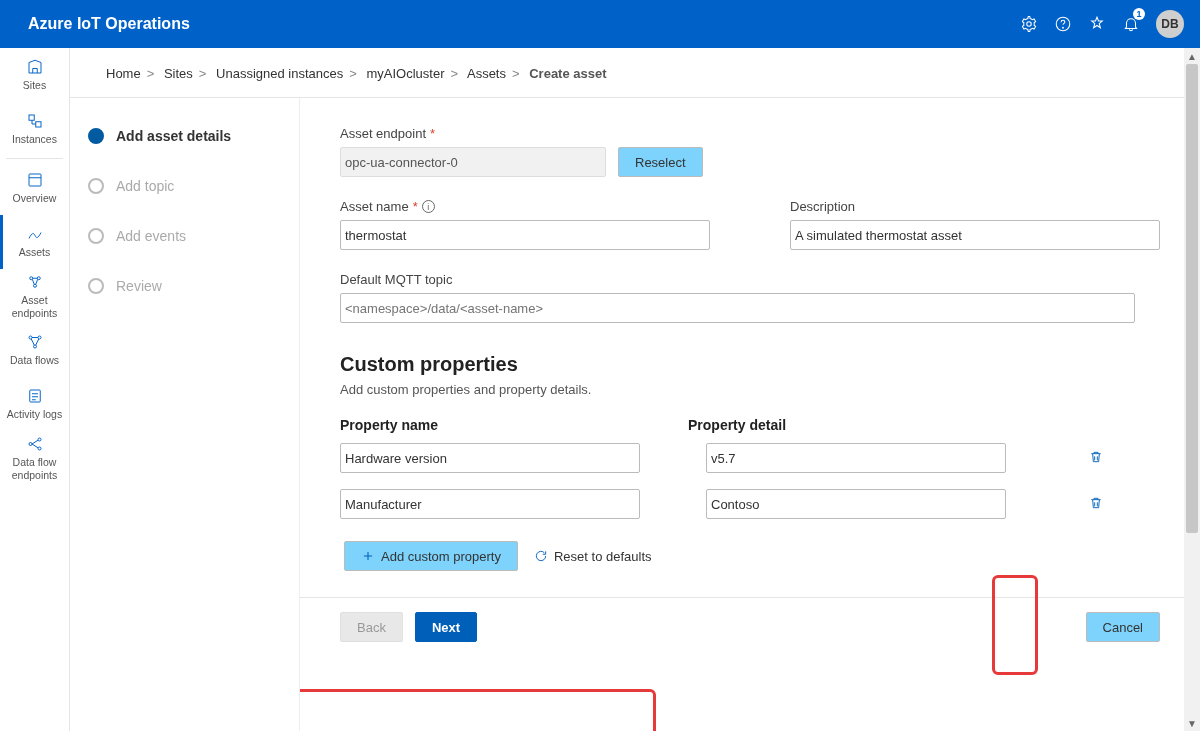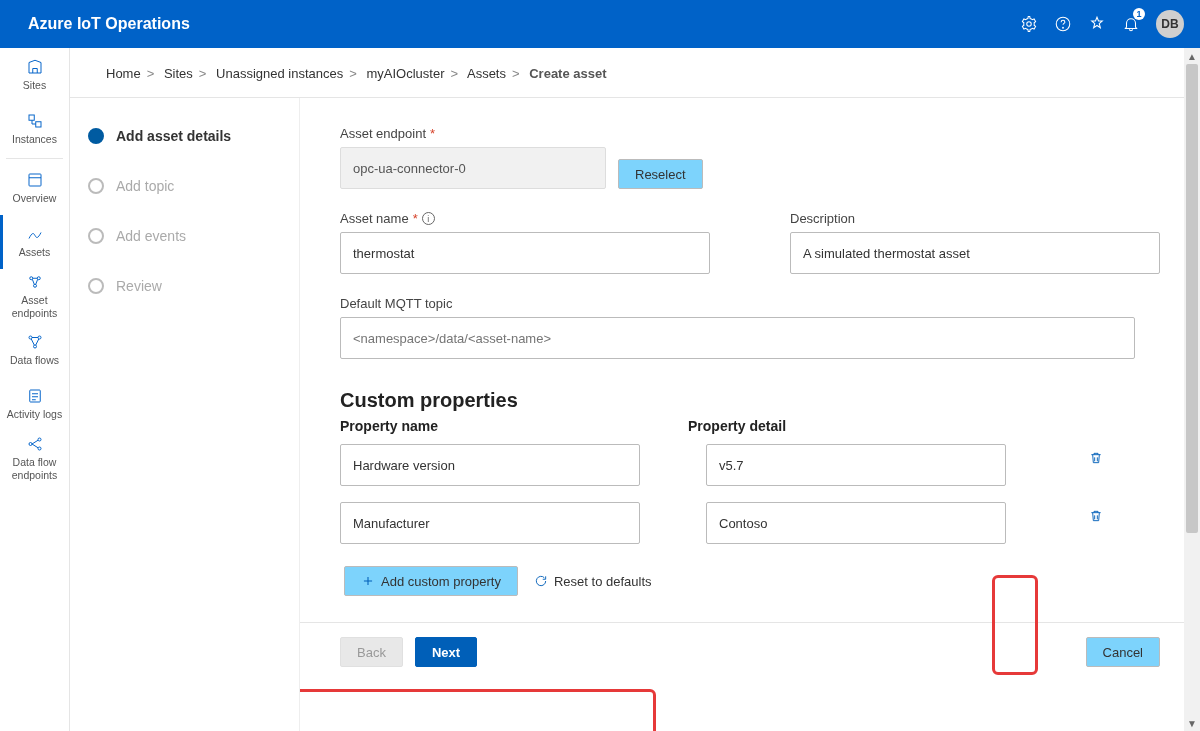--- a/index.html
+++ b/index.html
@@ -40,21 +40,21 @@
   .step.active .lbl { color: #333; font-weight: 600; }
 
   
   .formwrap { flex: 1; overflow-y: auto; position: relative; }
   .form { padding: 28px 40px 20px; }
   .row { display: flex; gap: 80px; margin-bottom: 22px; }
   .field { display: flex; flex-direction: column; }
   .field label { font-size: 13px; color: #444; margin-bottom: 6px; display: flex; align-items: center; gap: 4px;}
   .req { color: #d6422a; }
   .info-icon { width:13px;height:13px;border:1px solid #666;border-radius:50%;display:inline-flex;align-items:center;justify-content:center;font-size:9px;color:#666;}
-  .input { height: 42px; border: 1px solid #bbb; border-radius: 2px; padding: 0 12px; font-size: 13px; color: #333; background:#fff; }
+  .input { height: 30px; border: 1px solid #bbb; border-radius: 2px; padding: 0 4px; font-size: 13px; color: #333; background:#fff; }
   .input.ro { background: #f1f1f1; color: #555; border-color: #ddd; }
   .input.wide { width: 370px; }
   .input.med { width: 266px; }
   .input.full { width: 100%; }
   .btn { height: 30px; padding: 0 16px; border: 1px solid #bbb; background: #7dd3fc; border-radius: 2px; font-size: 13px; color: #333; cursor: pointer; display: inline-flex; align-items: center; gap: 6px; }
   .btn.primary { background: #005fb8; color: #fff; border-color: #005fb8; font-weight:600;}
   .btn.disabled { background: #e8e8e8; color: #999; border-color: #e0e0e0; cursor: default; }
   .endpoint-row { display:flex; gap:12px; align-items:flex-end;}
   h2.section { font-size: 20px; font-weight: 700; color: #222; margin-top: 30px; margin-bottom: 6px; }
   .section-sub { font-size: 13px; color: #555; margin-bottom: 20px; }
@@ -246,20 +246,21 @@
             <input class="input wide" value="A simulated thermostat asset" style="">
           </div>
         </div>
 
         <div class="field" style="margin-bottom:10px;">
           <label>Default MQTT topic</label>
           <input class="input full" style="width: 795px;" placeholder="&lt;namespace&gt;/data/&lt;asset-name&gt;">
         </div>
 
         <h2 class="section">Custom properties</h2>
+        <div class="section-sub">Add custom properties and property details.</div>
 
         <div class="prop-headers">
           <div class="h h1">Property name</div>
           <div class="h">Property detail</div>
         </div>
 
         <div class="prop-row">
           <input class="input" value="Hardware version" style="">
           <div class="spacer-col"></div>
           <input class="input" value="v5.7" style="">

